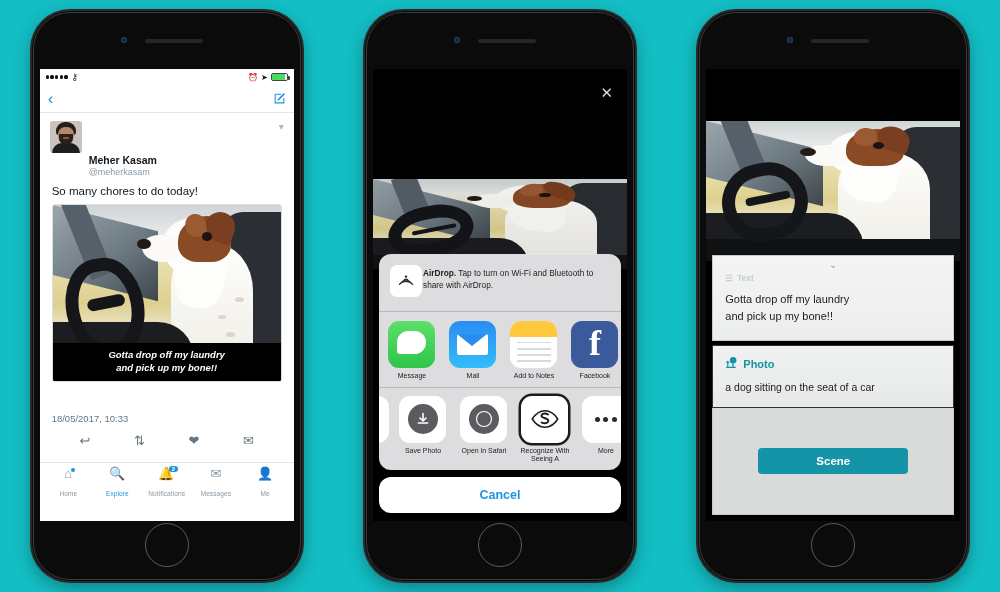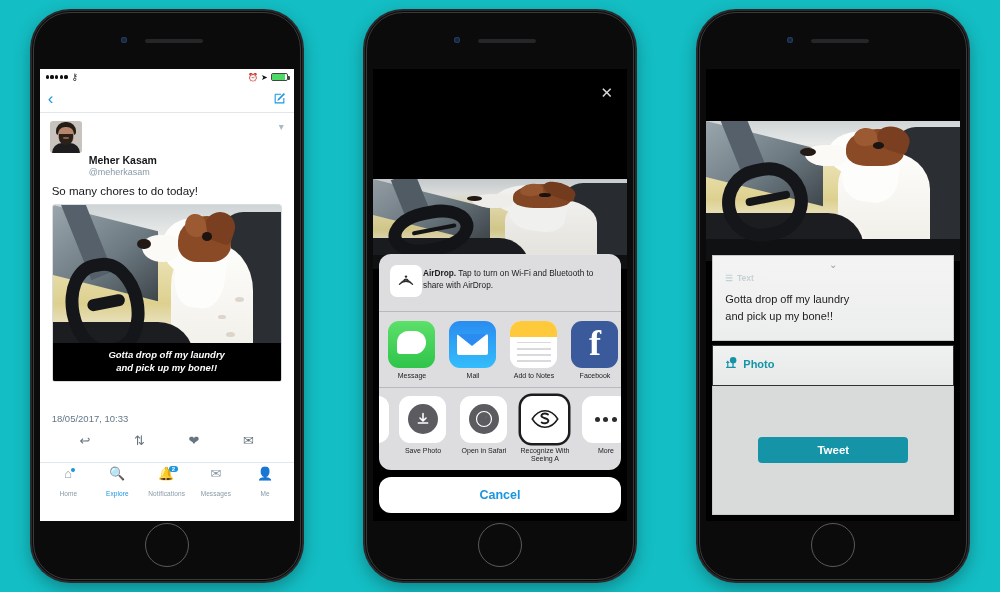--- a/index.html
+++ b/index.html
@@ -504,24 +504,25 @@
                 <svg width="13" height="13" viewBox="0 0 24 24" fill="#1594a8">
                   <circle cx="15" cy="8" r="6"></circle>
                     <rect x="13.6" y="12" width="2.4" height="9"></rect>
                   <rect x="4" y="12" width="2.2" height="9"></rect>
                     <path d="M1.5 13 L5 8.5 L8.8 13 Z"></path>
                   <rect x="2" y="20" width="18" height="2" rx="1"></rect>
                 </svg>
               </span>
               <span>Photo</span>
             </div>
+            <div class="scene-txt">a dog sitting on the seat of a car</div>
           </div>
 
           <div class="p3-foot">
-            <div class="closebtn">Tweet</div>
+            <div class="closebtn">Scene</div>
           </div>
 
         </div>
       </div>
     </div>
   </div>
 
 </div>
 
 </body></html>

